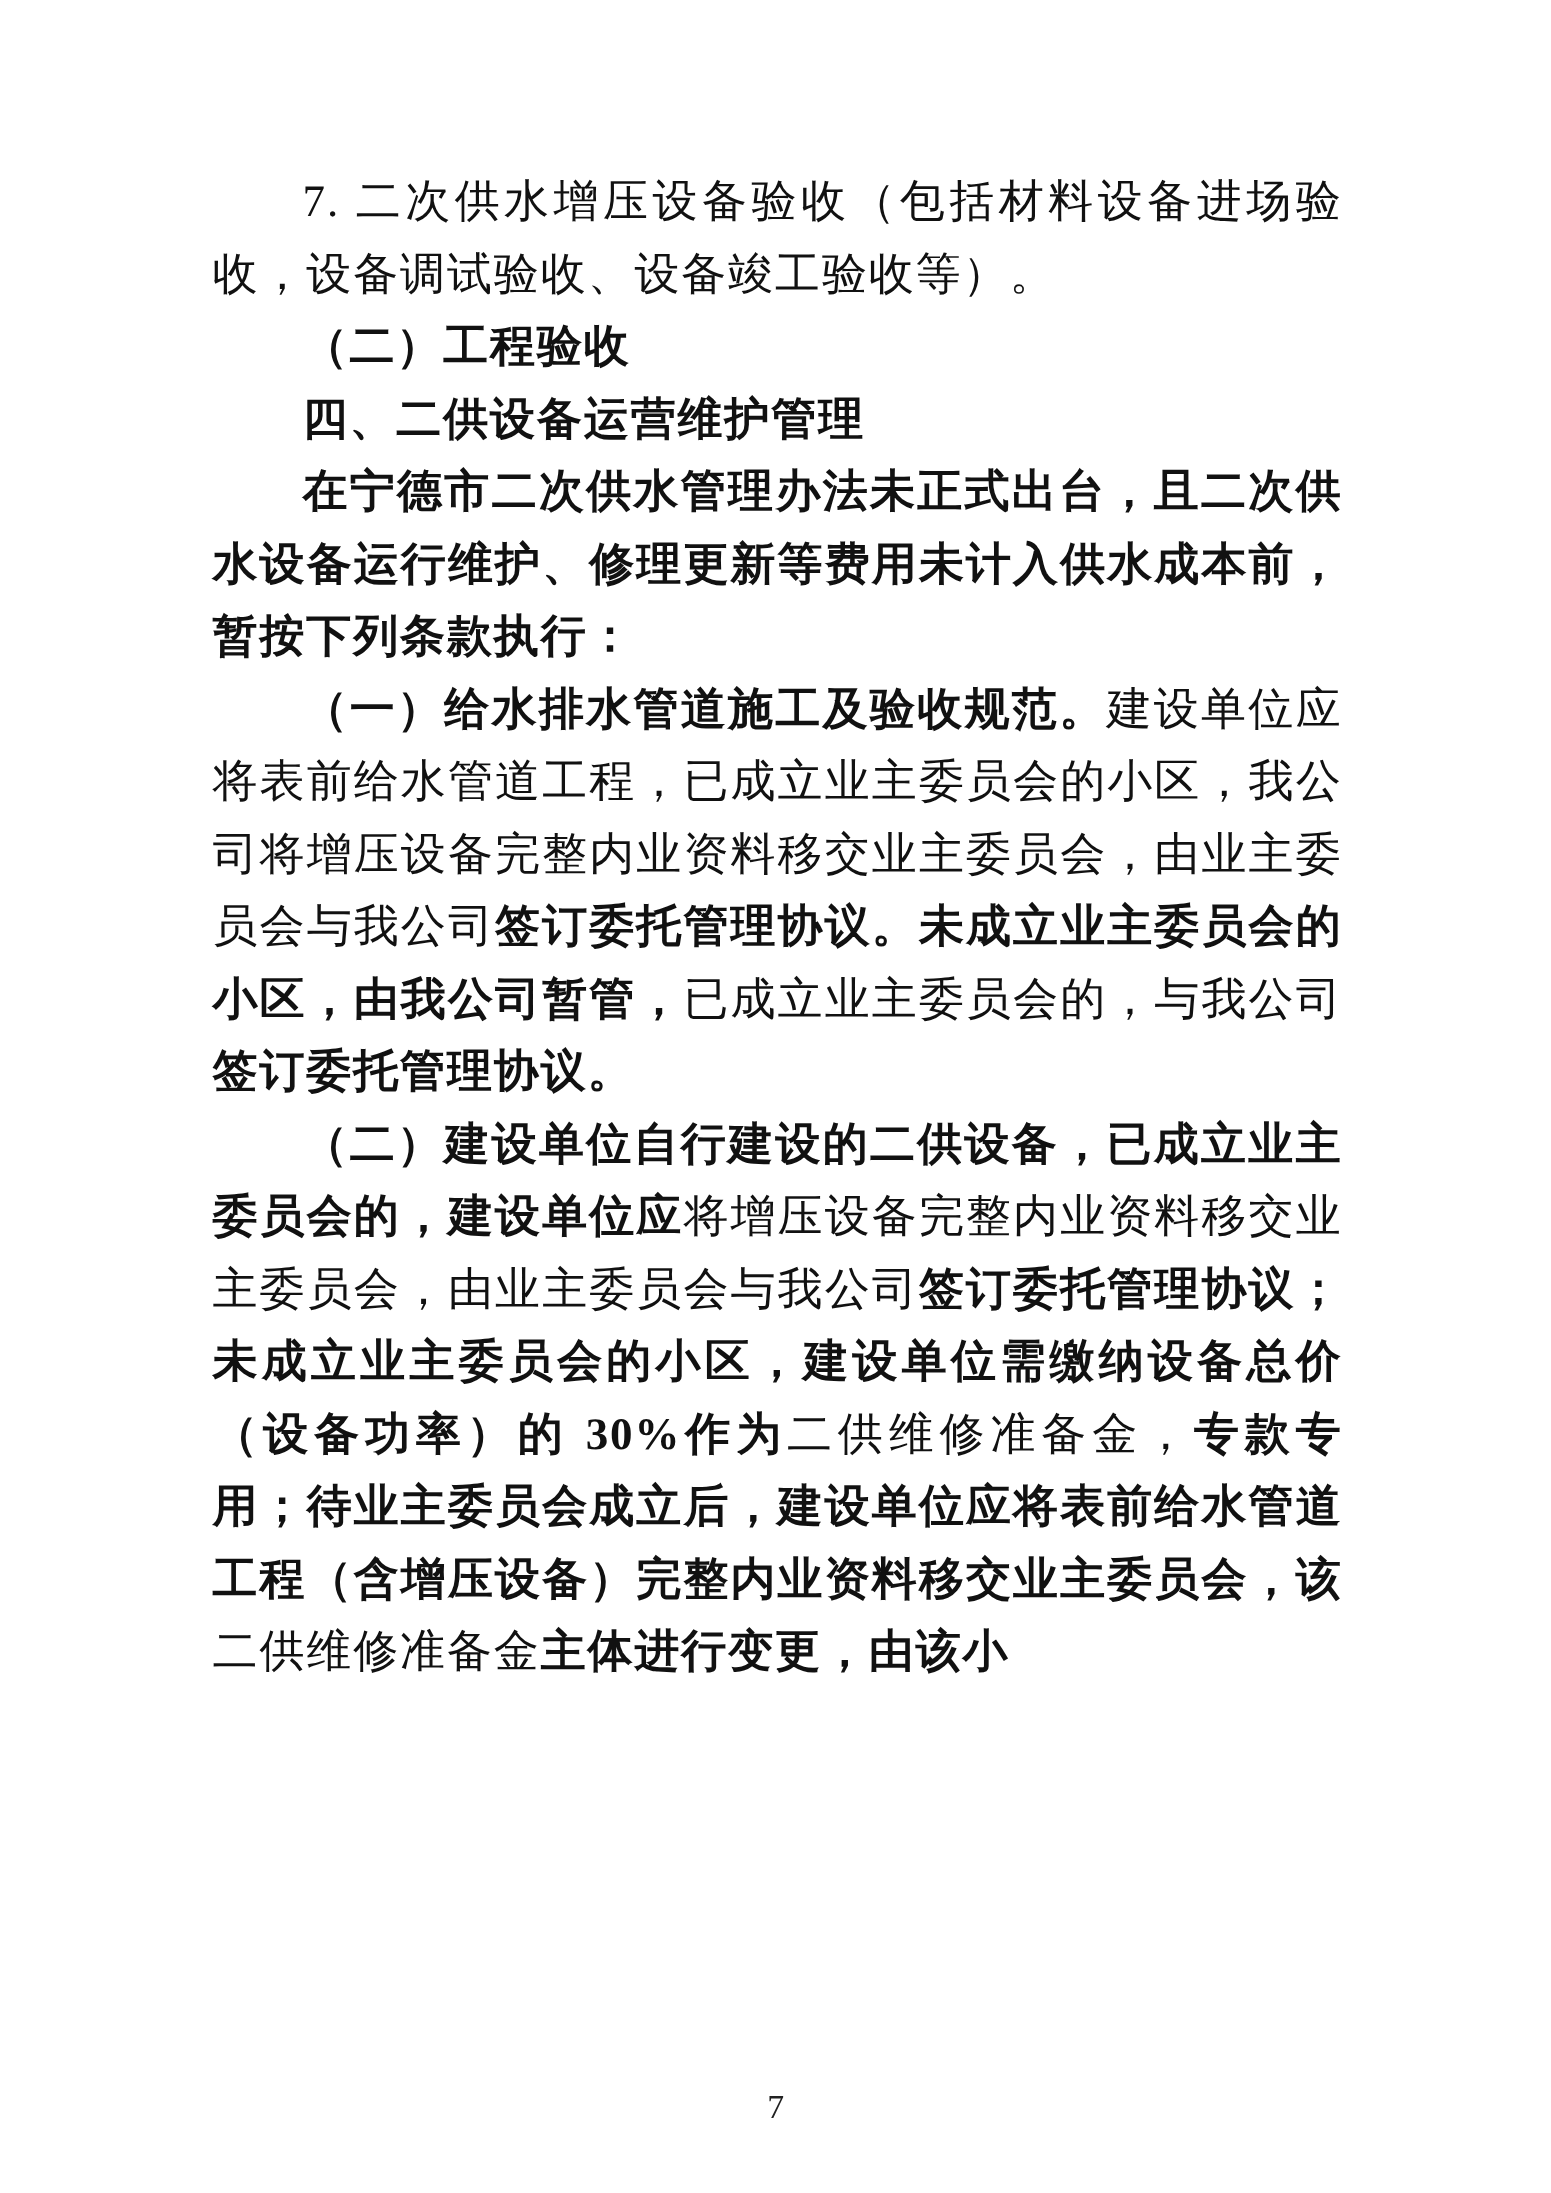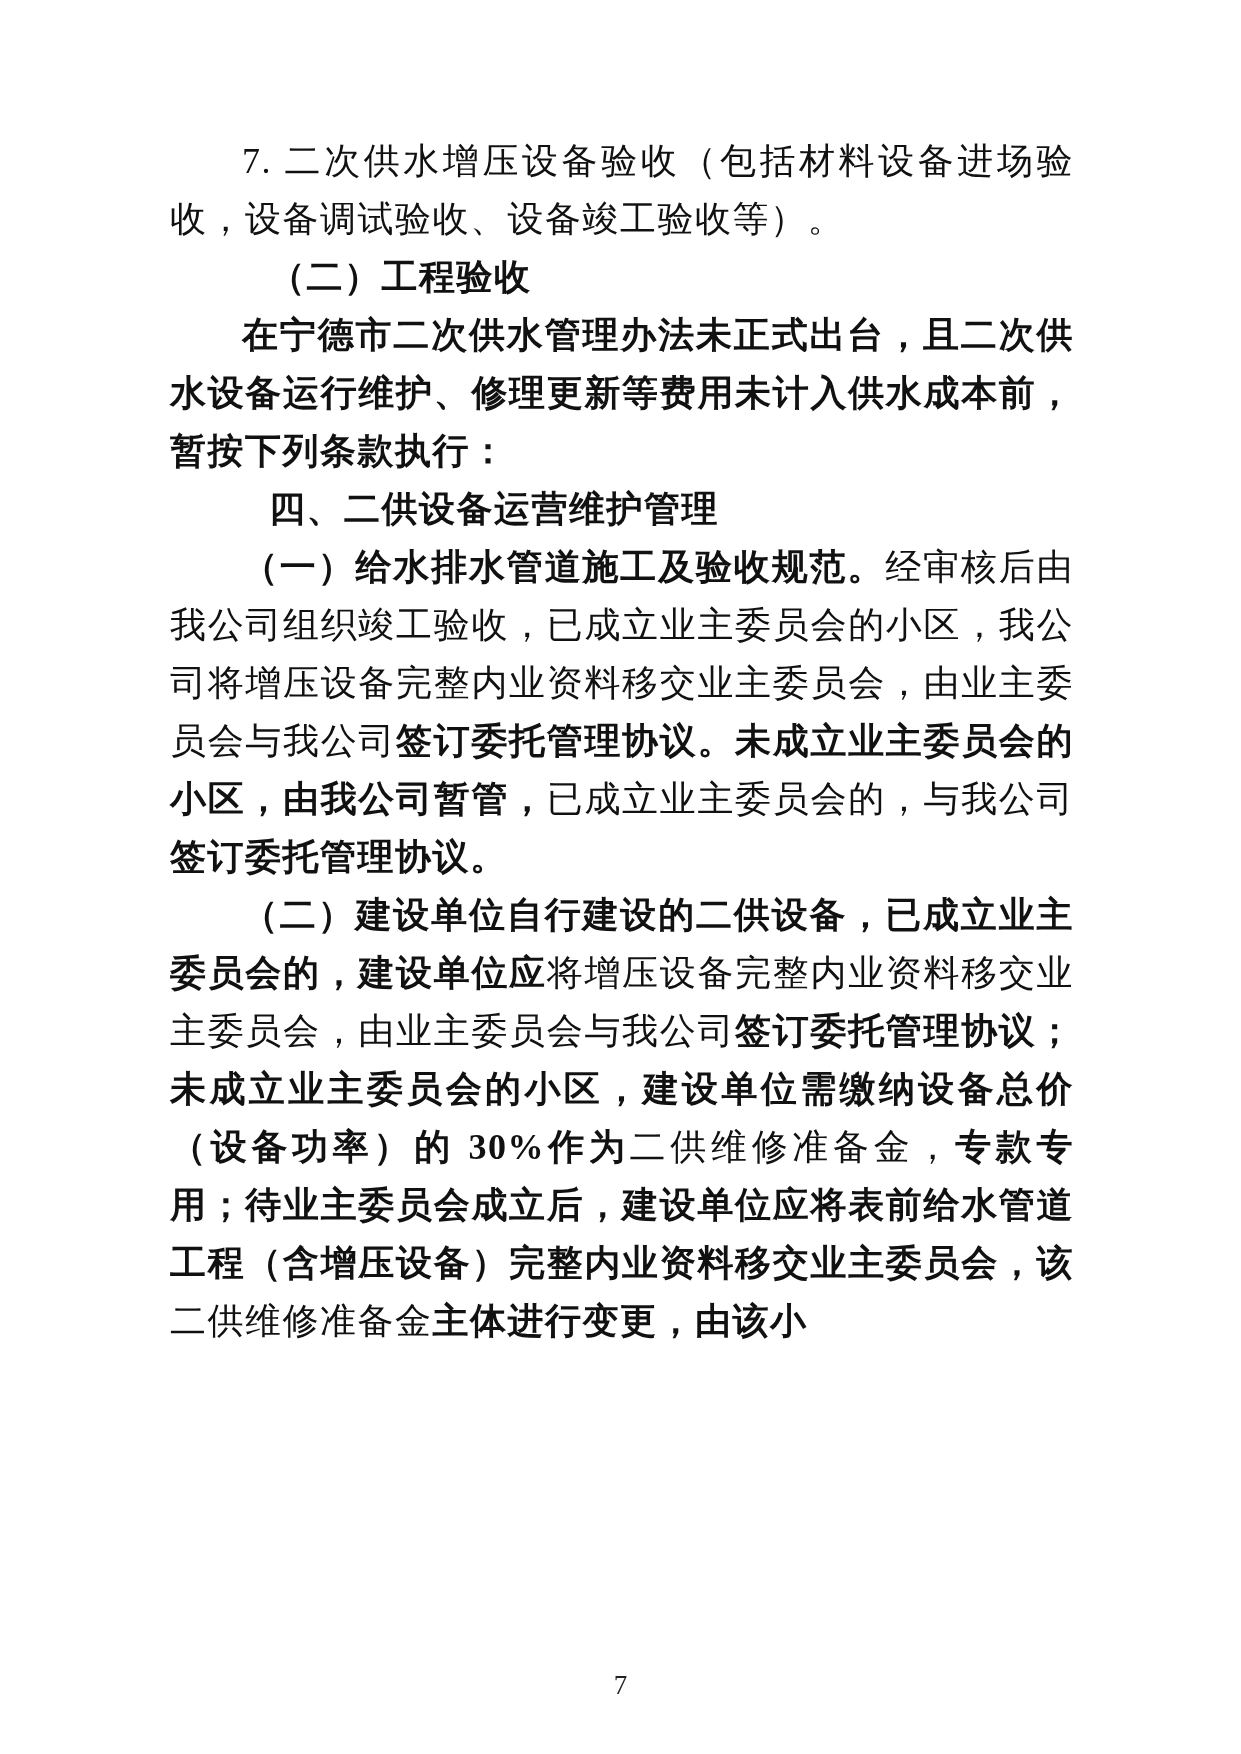--- a/index.html
+++ b/index.html
@@ -29,39 +29,38 @@
     text-justify: inter-character;
     text-indent: 2em;
     letter-spacing: 1.5px;
     color: #111111;
   }
   .para .seg { font-weight: 400; }
   .para .seg.bold { font-weight: 700; }
   .para.heading .seg {
     font-weight: 700;
     font-family: "Liberation Sans", "DejaVu Sans", sans-serif;
-    margin-left: 27px;
   }
   .page-footer {
     position: absolute;
     left: 0;
     top: 1668px;
     width: 100%;
     text-align: center;
     font-size: 27px;
     line-height: 34px;
     color: #222222;
   }
 </style>
 </head>
 <body>
 
 <div class="doc-page">
   <div class="doc-body">
       <p class="para body"><span class="seg">7. 二次供水增压设备验收（包括材料设备进场验收，设备调试验收、设备竣工验收等）。</span></p>
       <p class="para heading"><span class="seg bold">（二）工程验收</span></p>
+      <p class="para heading"><span class="seg bold">四、二供设备运营维护管理</span></p>
       <p class="para body"><span class="seg bold">在宁德市二次供水管理办法未正式出台，且二次供水设备运行维护、修理更新等费用未计入供水成本前，暂按下列条款执行：</span></p>
-      <p class="para heading"><span class="seg bold">四、二供设备运营维护管理</span></p>
-      <p class="para body"><span class="seg bold">（一）给水排水管道施工及验收规范。</span><span class="seg">经审核后由我公司组织竣工验收，已成立业主委员会的小区，我公司将增压设备完整内业资料移交业主委员会，由业主委员会与我公司</span><span class="seg bold">签订委托管理协议。未成立业主委员会的小区，由我公司暂管，</span><span class="seg">已成立业主委员会的，与我公司</span><span class="seg bold">签订委托管理协议。</span></p>
+      <p class="para body"><span class="seg bold">（一）给水排水管道施工及验收规范。</span><span class="seg">建设单位应将表前给水管道工程，已成立业主委员会的小区，我公司将增压设备完整内业资料移交业主委员会，由业主委员会与我公司</span><span class="seg bold">签订委托管理协议。未成立业主委员会的小区，由我公司暂管，</span><span class="seg">已成立业主委员会的，与我公司</span><span class="seg bold">签订委托管理协议。</span></p>
       <p class="para body"><span class="seg bold">（二）建设单位自行建设的二供设备，已成立业主委员会的，建设单位应</span><span class="seg">将增压设备完整内业资料移交业主委员会，由业主委员会与我公司</span><span class="seg bold">签订委托管理协议；未成立业主委员会的小区，建设单位需缴纳设备总价（设备功率）的 30%作为</span><span class="seg">二供维修准备金，</span><span class="seg bold">专款专用；待业主委员会成立后，建设单位应将表前给水管道工程（含增压设备）完整内业资料移交业主委员会，该</span><span class="seg">二供维修准备金</span><span class="seg bold">主体进行变更，由该小</span></p>
     </div>
   <div class="page-footer">7</div>
 </div>
 
 </body></html>

